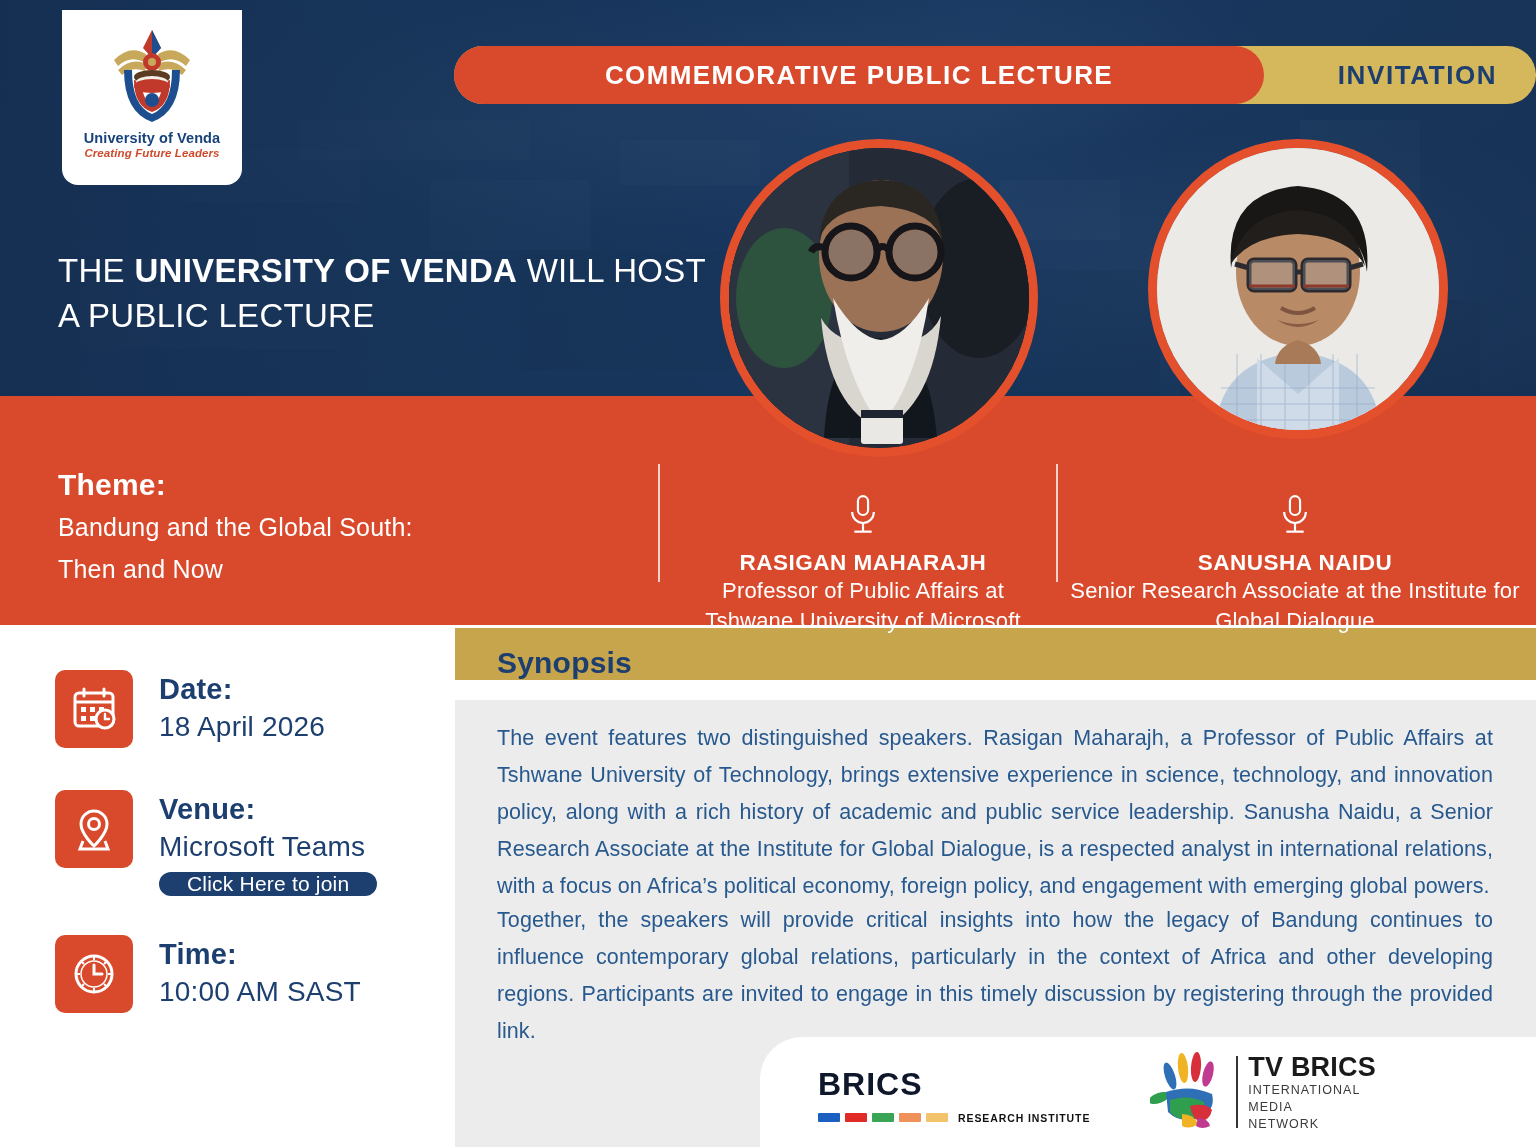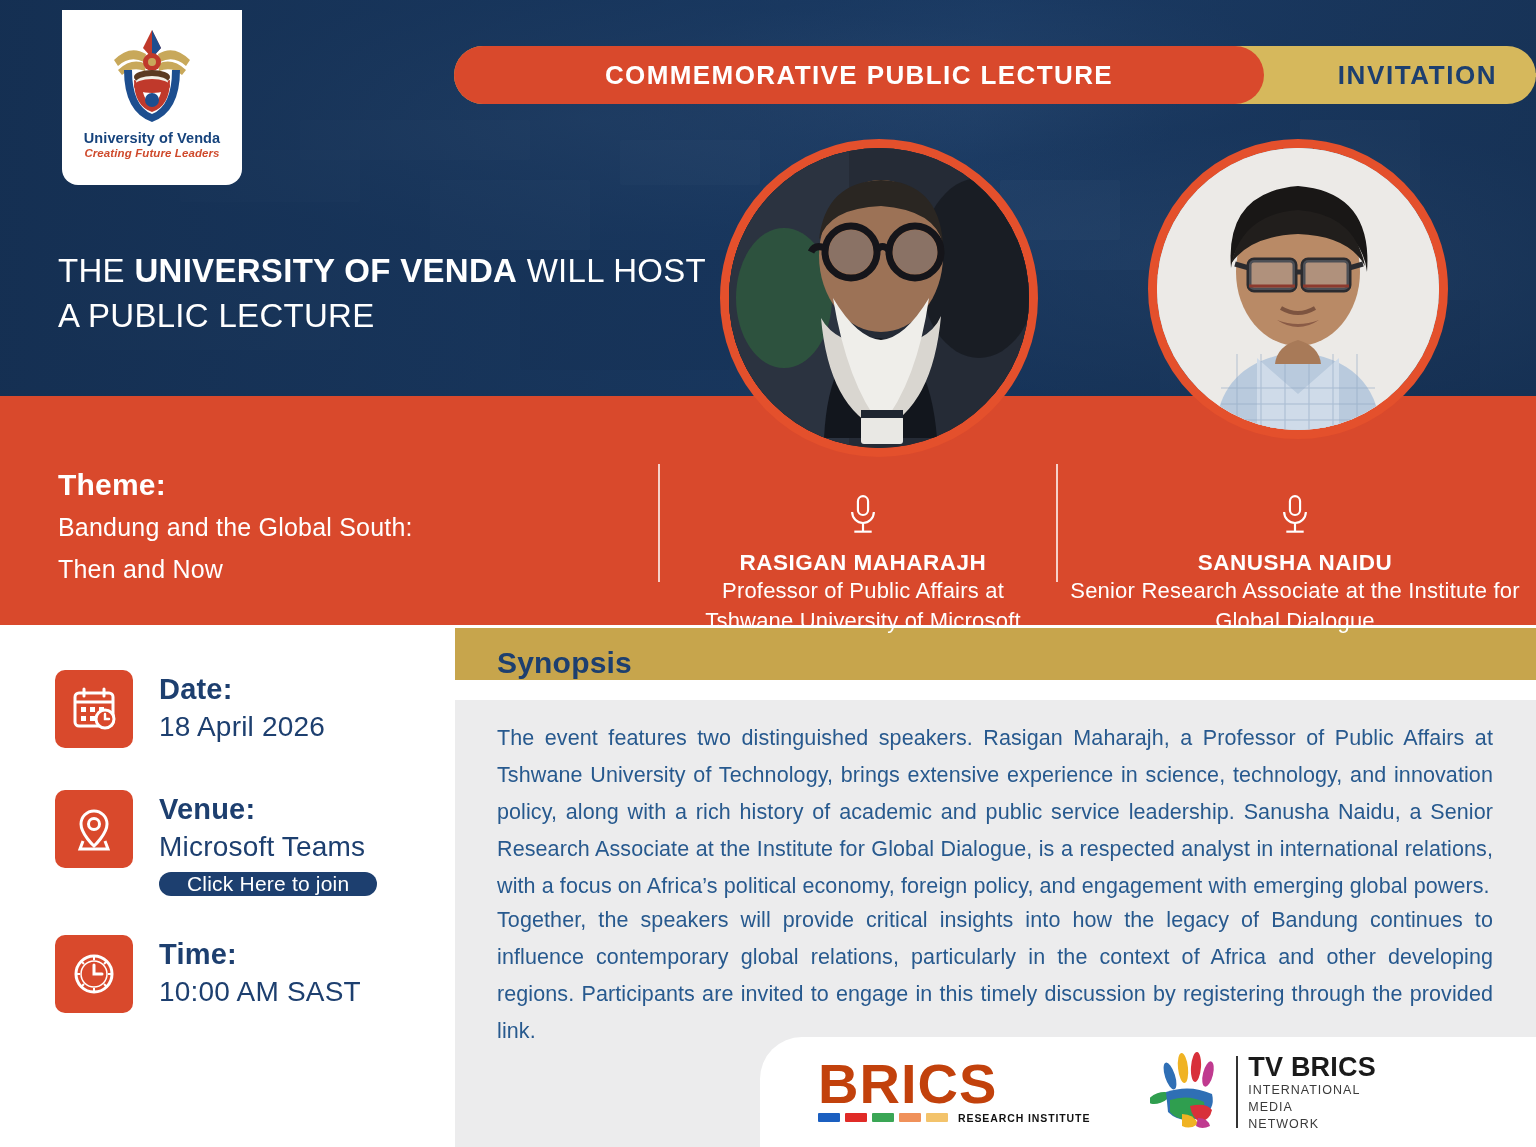--- a/index.html
+++ b/index.html
@@ -286,21 +286,21 @@
     z-index: 4;
     display: flex;
     align-items: center;
     gap: 60px;
     padding-left: 58px;
   }
 
   
   .brics { display: flex; flex-direction: column; align-items: flex-start; }
   .brics-word {
-    font-size: 56px; font-weight: bold; color: #c2410c;
+    font-size: 32px; font-weight: bold; color: #0f172a;
     letter-spacing: 1px; line-height: 46px;
   }
   .brics-sub { display: flex; align-items: center; gap: 5px; margin-top: 5px; }
   .swatch { width: 22px; height: 9px; border-radius: 1px; }
   .brics-sub-text {
     font-size: 10.5px; font-weight: bold; color: #111111;
     letter-spacing: .9px; margin-left: 5px;
   }
 
   

